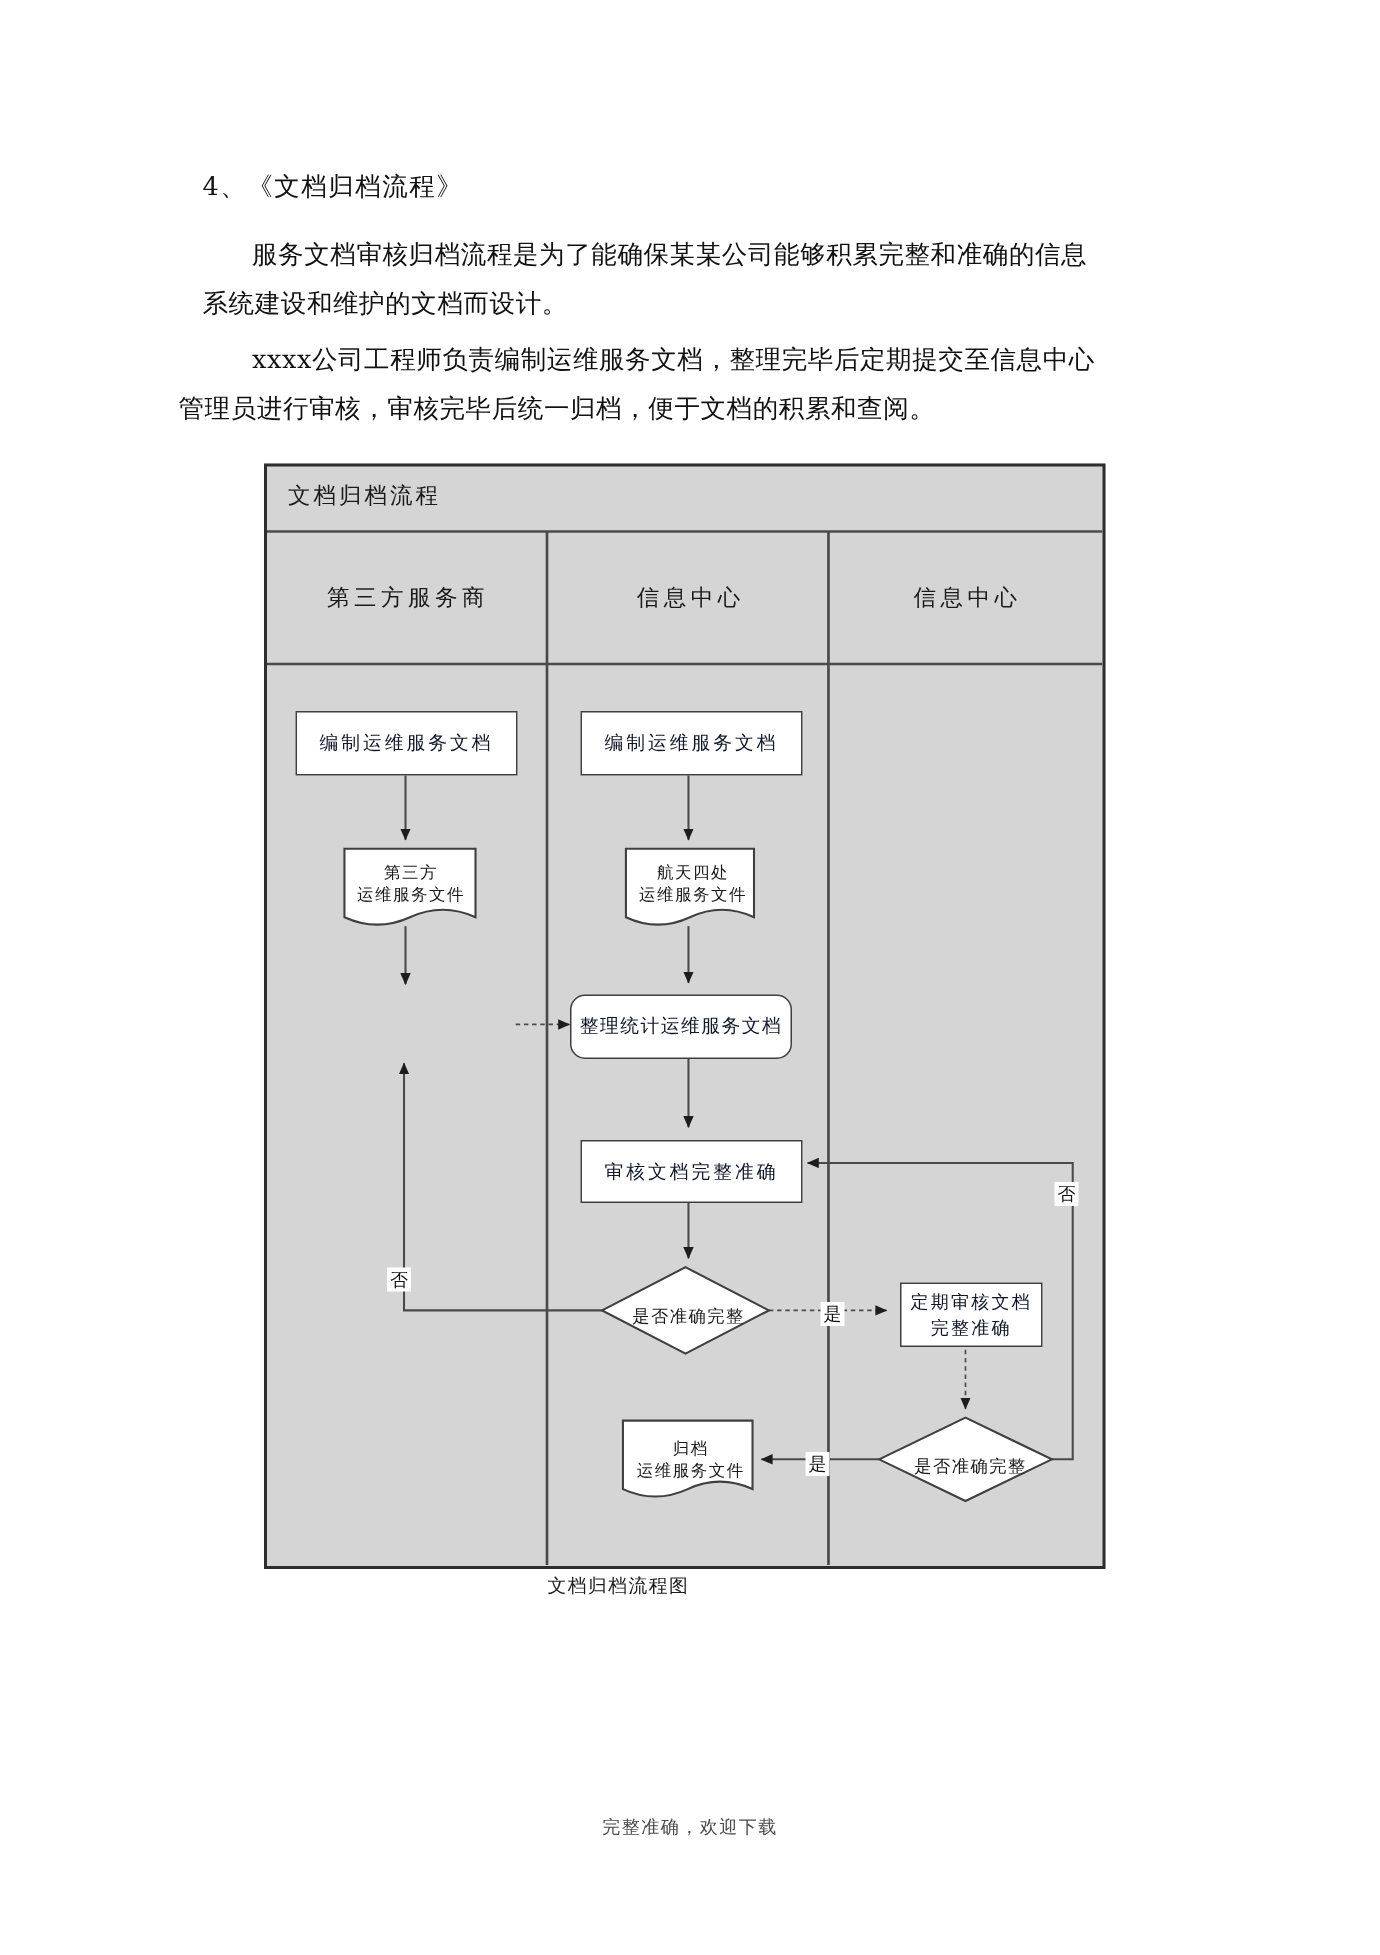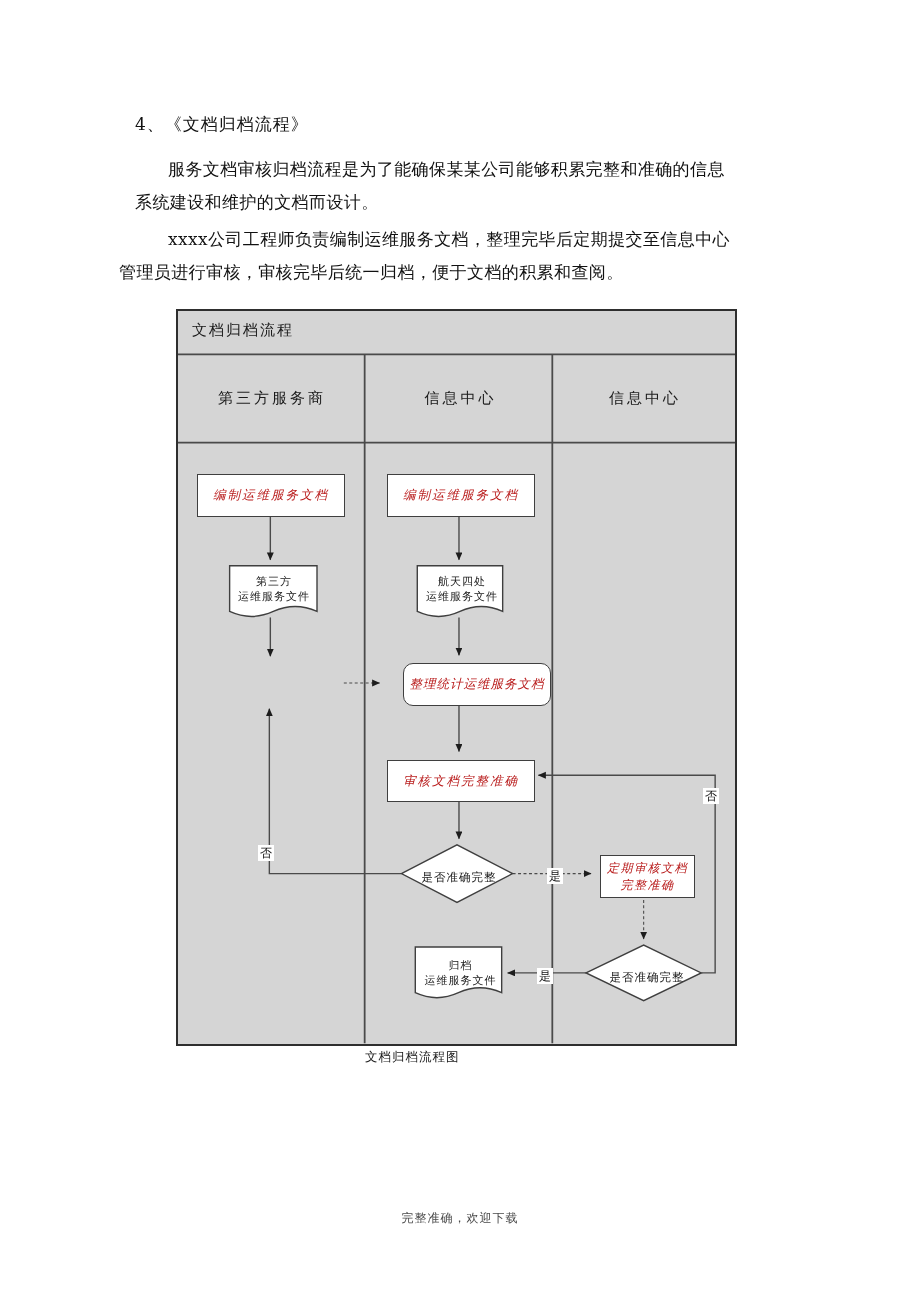--- a/index.html
+++ b/index.html
@@ -41,22 +41,22 @@
   }
   .lane-1{left:0;width:188px;}
   .lane-2{left:188px;width:189px;}
   .lane-3{left:377px;width:180px;}
 
   .node{
     position:absolute;box-sizing:border-box;
     background:var(--node-fill,#fff);
     border:1.5px solid var(--node-border,#3f3f3f);
     display:flex;align-items:center;justify-content:center;
-    font-size:12.5px;letter-spacing:2px;color:#b91c1c;
-    text-align:center;white-space:nowrap;font-style:italic;
+    font-size:12.5px;letter-spacing:2px;color:#0f172a;
+    text-align:center;white-space:nowrap;
   }
   .node.multiline{flex-direction:column;line-height:1.35;font-size:12px;letter-spacing:1.5px;}
   .overlay{
     position:absolute;display:flex;flex-direction:column;
     align-items:center;justify-content:center;
     font-size:11px;letter-spacing:1px;color:#1a1a1a;
     line-height:1.4;text-align:center;white-space:nowrap;pointer-events:none;
   }
   .overlay.diamond-text{font-size:11.5px;letter-spacing:1px;}
   .edge-label{
@@ -127,21 +127,21 @@
     </svg>
 
     <div class="chart-title">文档归档流程</div>
 
     <div class="lane-header lane-1">第三方服务商</div>
     <div class="lane-header lane-2">信息中心</div>
     <div class="lane-header lane-3">信息中心</div>
 
     <div class="node" style="left:19px;top:163px;width:148px;height:43px;">编制运维服务文档</div>
     <div class="node" style="left:209px;top:163px;width:148px;height:43px;">编制运维服务文档</div>
-    <div class="node" style="left:225px;top:352px;width:148px;height:43px;letter-spacing:1px;border-radius:10px;">整理统计运维服务文档</div>
+    <div class="node" style="left:202px;top:352px;width:148px;height:43px;letter-spacing:1px;border-radius:10px;">整理统计运维服务文档</div>
     <div class="node" style="left:209px;top:449px;width:148px;height:42px;">审核文档完整准确</div>
     <div class="node multiline" style="left:422px;top:544px;width:95px;height:43px;">
       <span>定期审核文档</span>
       <span>完整准确</span>
     </div>
 
     <div class="overlay" style="left:52px;top:258px;width:88px;height:40px;">
       <span>第三方</span>
       <span>运维服务文件</span>
     </div>

